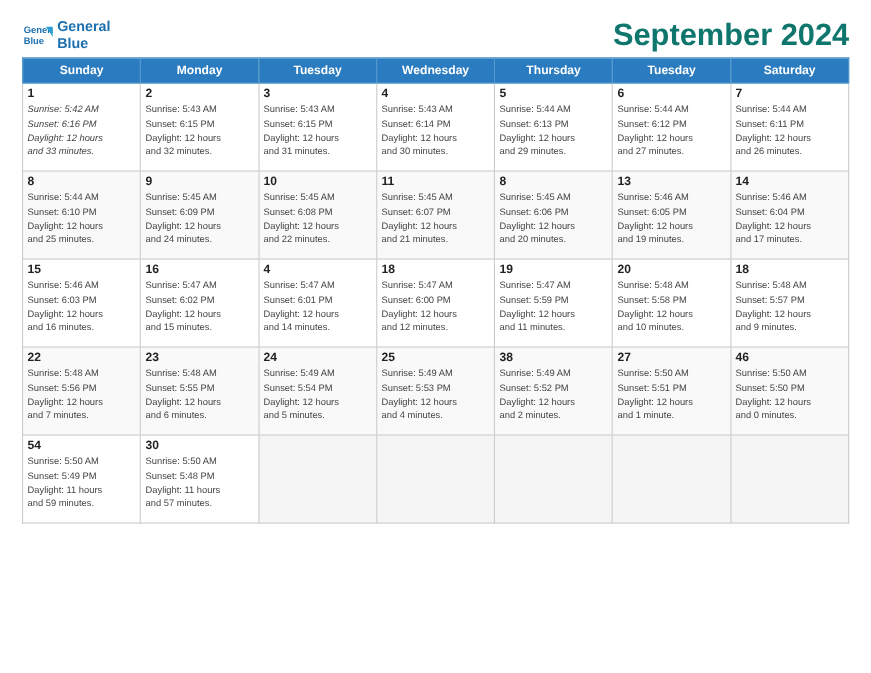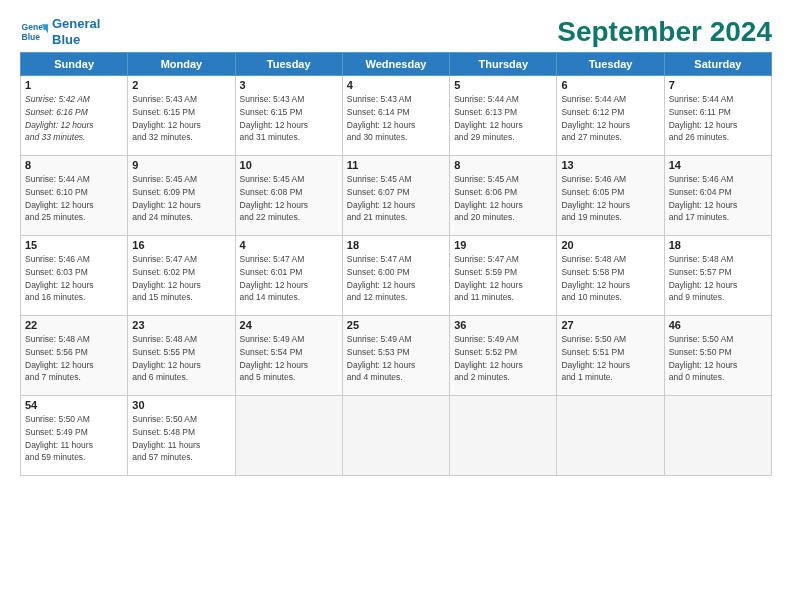--- a/index.html
+++ b/index.html
@@ -306,21 +306,21 @@
 and 5 minutes.</div>
           </td>
           <td>
             <span class="day-num">25</span>
             <div class="day-info" style="white-space: pre-line;">Sunrise: 5:49 AM
 Sunset: 5:53 PM
 Daylight: 12 hours
 and 4 minutes.</div>
           </td>
           <td>
-            <span class="day-num">36</span>
+            <span class="day-num">38</span>
             <div class="day-info" style="white-space: pre-line;">Sunrise: 5:49 AM
 Sunset: 5:52 PM
 Daylight: 12 hours
 and 2 minutes.</div>
           </td>
           <td>
             <span class="day-num">27</span>
             <div class="day-info" style="white-space: pre-line;">Sunrise: 5:50 AM
 Sunset: 5:51 PM
 Daylight: 12 hours

